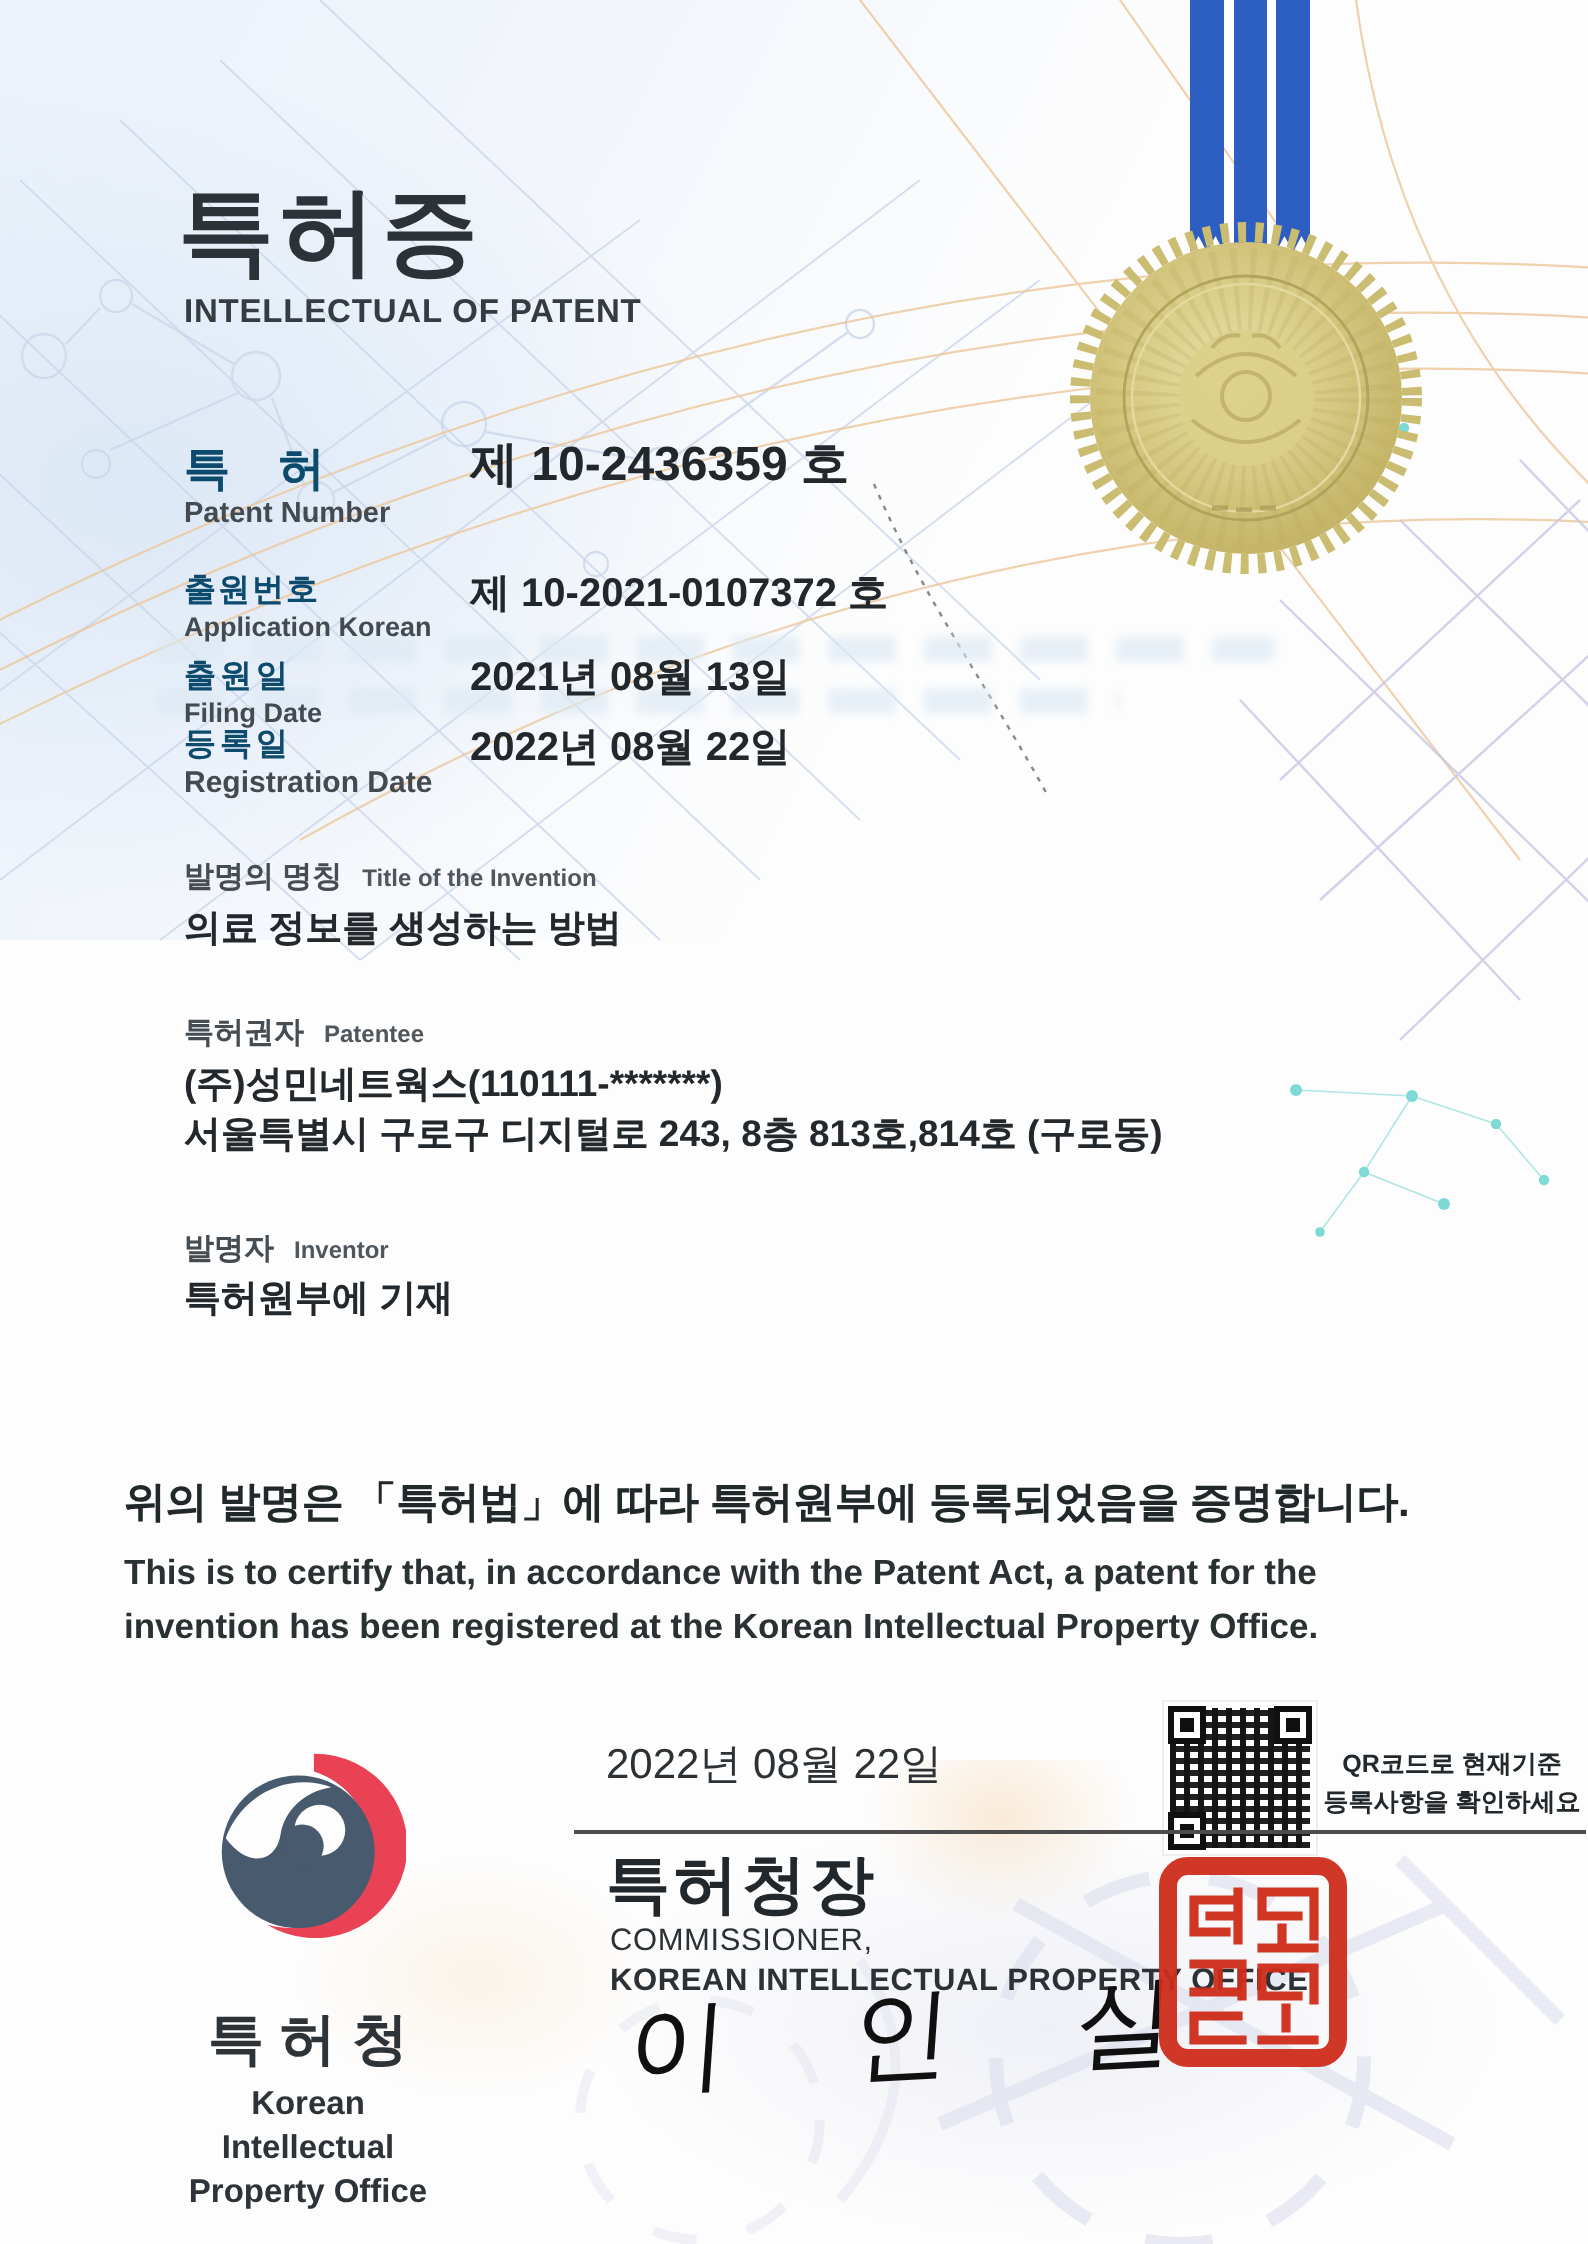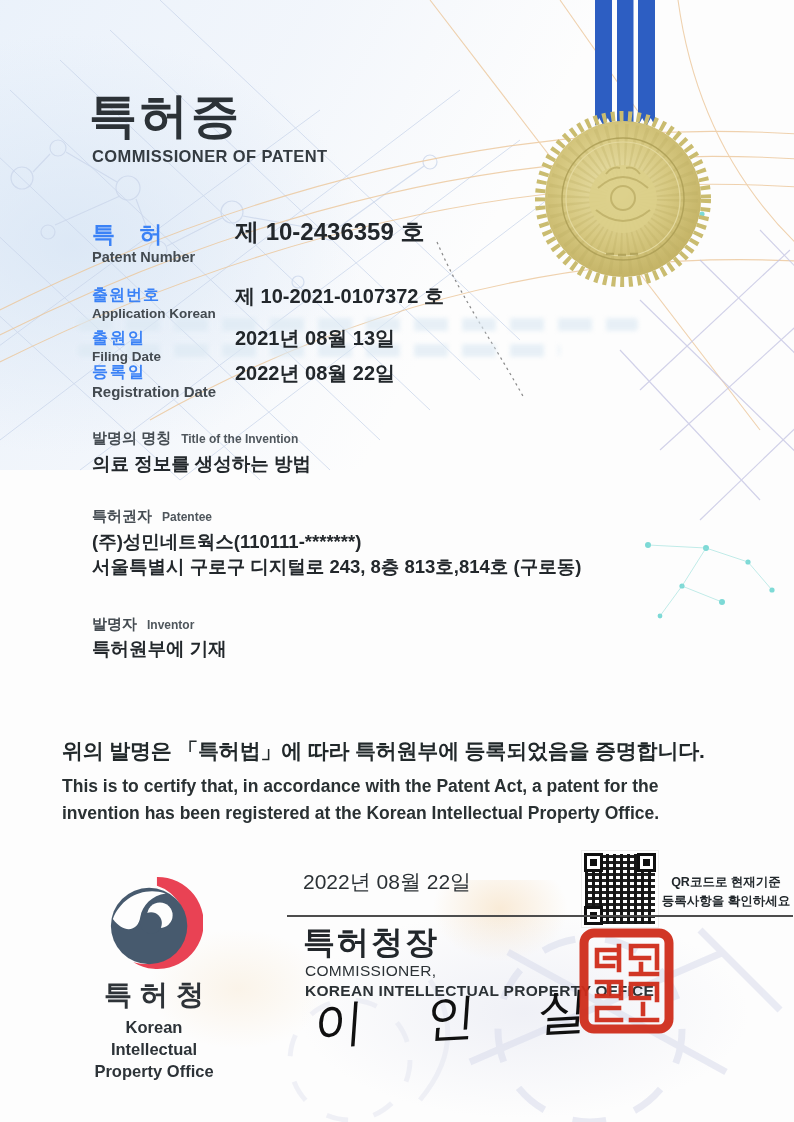--- a/index.html
+++ b/index.html
@@ -38,21 +38,21 @@
     position:absolute; top:0; width:17px; background:#2d5ec2;
     clip-path:polygon(0 0,100% 0,100% 100%,75% calc(100% - 8px),50% 100%,25% calc(100% - 8px),0 100%);
   }
   .gold-seal { position:absolute; left:532px; top:108px; width:182px; height:182px; z-index:3; }
 
   
   .abs { position:absolute; z-index:5; }
   .title-ko { left:89px; top:84px; font-size:48px; font-weight:800; letter-spacing:3px; color:#2c3237; }
   .title-en { left:92px; top:147px; font-size:16.5px; font-weight:700; letter-spacing:.4px; color:#343b41; }
 
-  .lab-ko   { font-weight:700; color:#3b82f6; }
+  .lab-ko   { font-weight:700; color:#0c4a6e; }
   .lab-en   { font-weight:700; color:#434a50; }
   .val      { font-weight:700; color:#22272b; }
 
   .f-patent-ko { left:92px;  top:219px; font-size:23px; letter-spacing:9px; }
   .f-patent-en { left:92px;  top:249px; font-size:14.5px; }
   .f-patent-v  { left:235px; top:216px; font-size:24px; }
   .f-app-ko  { left:92px;  top:285px; font-size:16px; letter-spacing:1px; }
   .f-app-en  { left:92px;  top:306px; font-size:13.5px; }
   .f-app-v   { left:235px; top:283px; font-size:20px; }
   .f-fil-ko  { left:92px;  top:328px; font-size:16px; letter-spacing:2px; }
@@ -98,21 +98,21 @@
   .comm-en2 { left:305px; top:982px; font-size:15.5px; font-weight:700; color:#2b3135; letter-spacing:.3px; }
   .signature {
     left:314px; top:984px; font-size:50px; font-weight:500; color:#101010;
     word-spacing:44px; transform:rotate(-3deg) skewX(-7deg); letter-spacing:2px;
   }
   .stamp { left:579px; top:928px; width:95px; height:106px; }
 
   
   .agency { left:82px; top:874px; width:144px; text-align:center; }
   .agency .emblem { width:98px; height:98px; margin:0 auto; }
-  .agency-ko { margin-top:0; font-size:28px; font-weight:600; color:#2e3338; letter-spacing:8px; padding-left:8px; }
+  .agency-ko { margin-top:24px; font-size:28px; font-weight:600; color:#2e3338; letter-spacing:8px; padding-left:8px; }
   .agency-en { margin-top:3px; font-size:16.5px; font-weight:700; color:#2d3338; line-height:1.32; }
 </style>
 </head>
 <body>
 
 <div class="page">
 
   <div class="bg-wash-topleft"></div>
   <div class="bg-wash-bottom"></div>
 
@@ -224,21 +224,21 @@
       <path d="M64,102 Q 91,124 118,102"></path>
       <circle cx="91" cy="90" r="12"></circle>
       <path d="M74,66 q6,-8 14,-6 M108,66 q-6,-8 -14,-6"></path>
     </g>
     <g stroke="#a89a52" stroke-width="2.4" opacity=".7">
       <path d="M74,146 h8 M86,147 h8 M98,146 h8"></path>
     </g>
   </svg>
 
   <div class="abs title-ko">특허증</div>
-  <div class="abs title-en">COMMISSIONER OF PATENT</div>
+  <div class="abs title-en">INTELLECTUAL OF PATENT</div>
 
   <div class="abs lab-ko f-patent-ko">특 허</div>
   <div class="abs lab-en f-patent-en">Patent Number</div>
   <div class="abs val f-patent-v">제 10-2436359 호</div>
 
   <div class="abs lab-ko f-app-ko">출원번호</div>
   <div class="abs lab-en f-app-en">Application Korean</div>
   <div class="abs val f-app-v">제 10-2021-0107372 호</div>
 
   <div class="abs lab-ko f-fil-ko">출원일</div>

